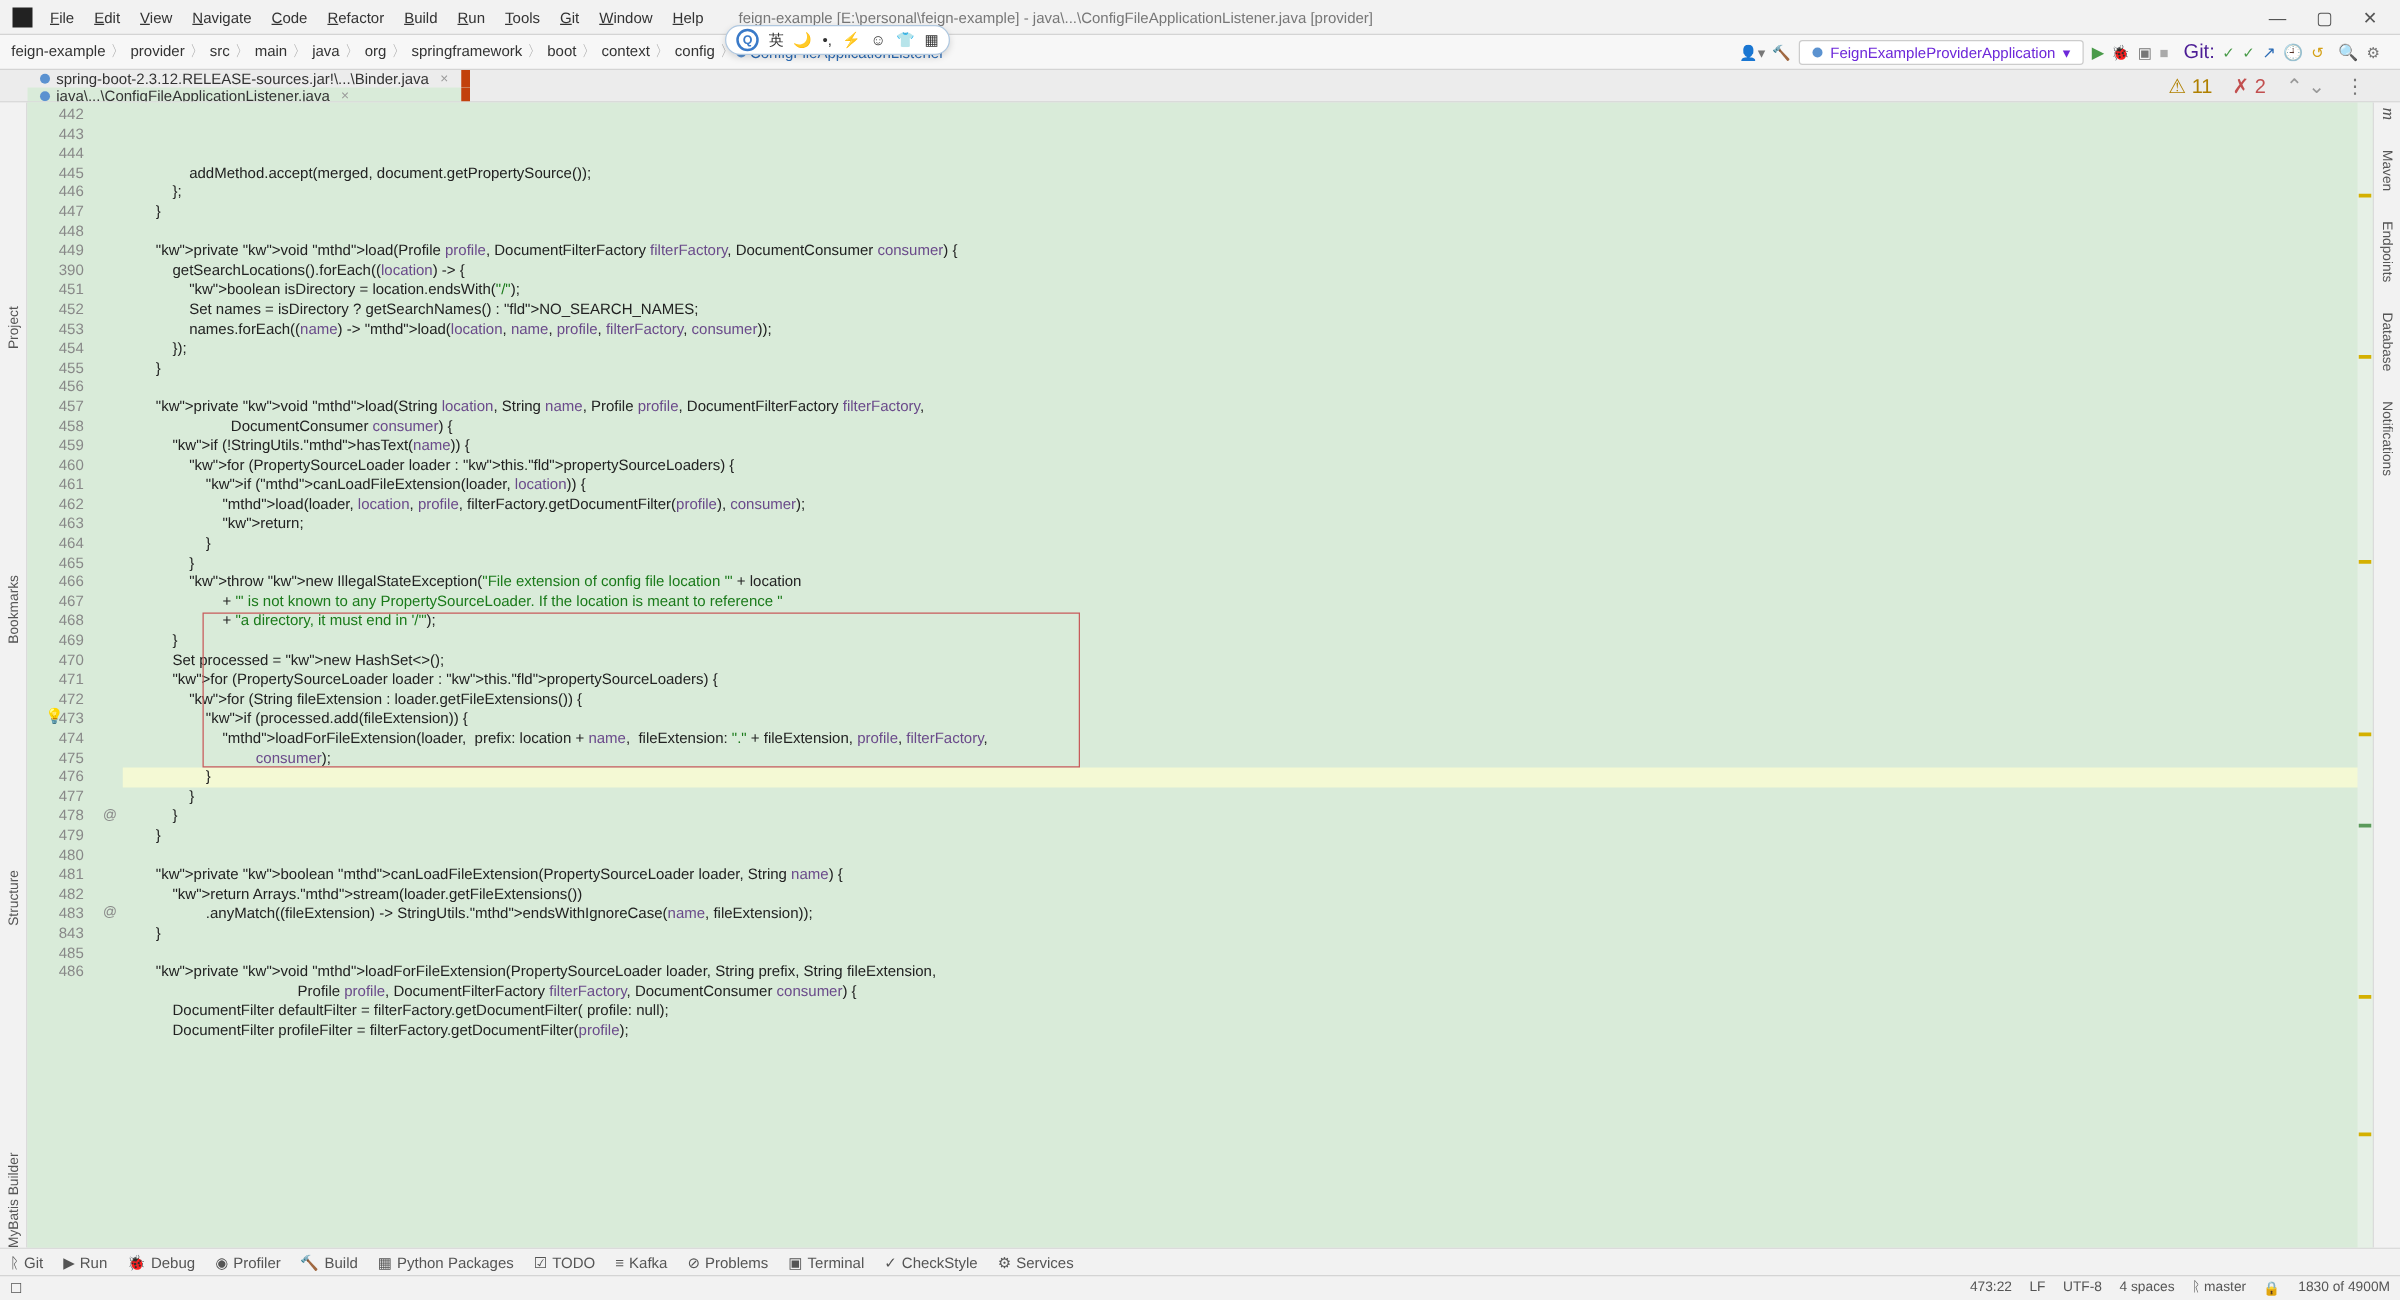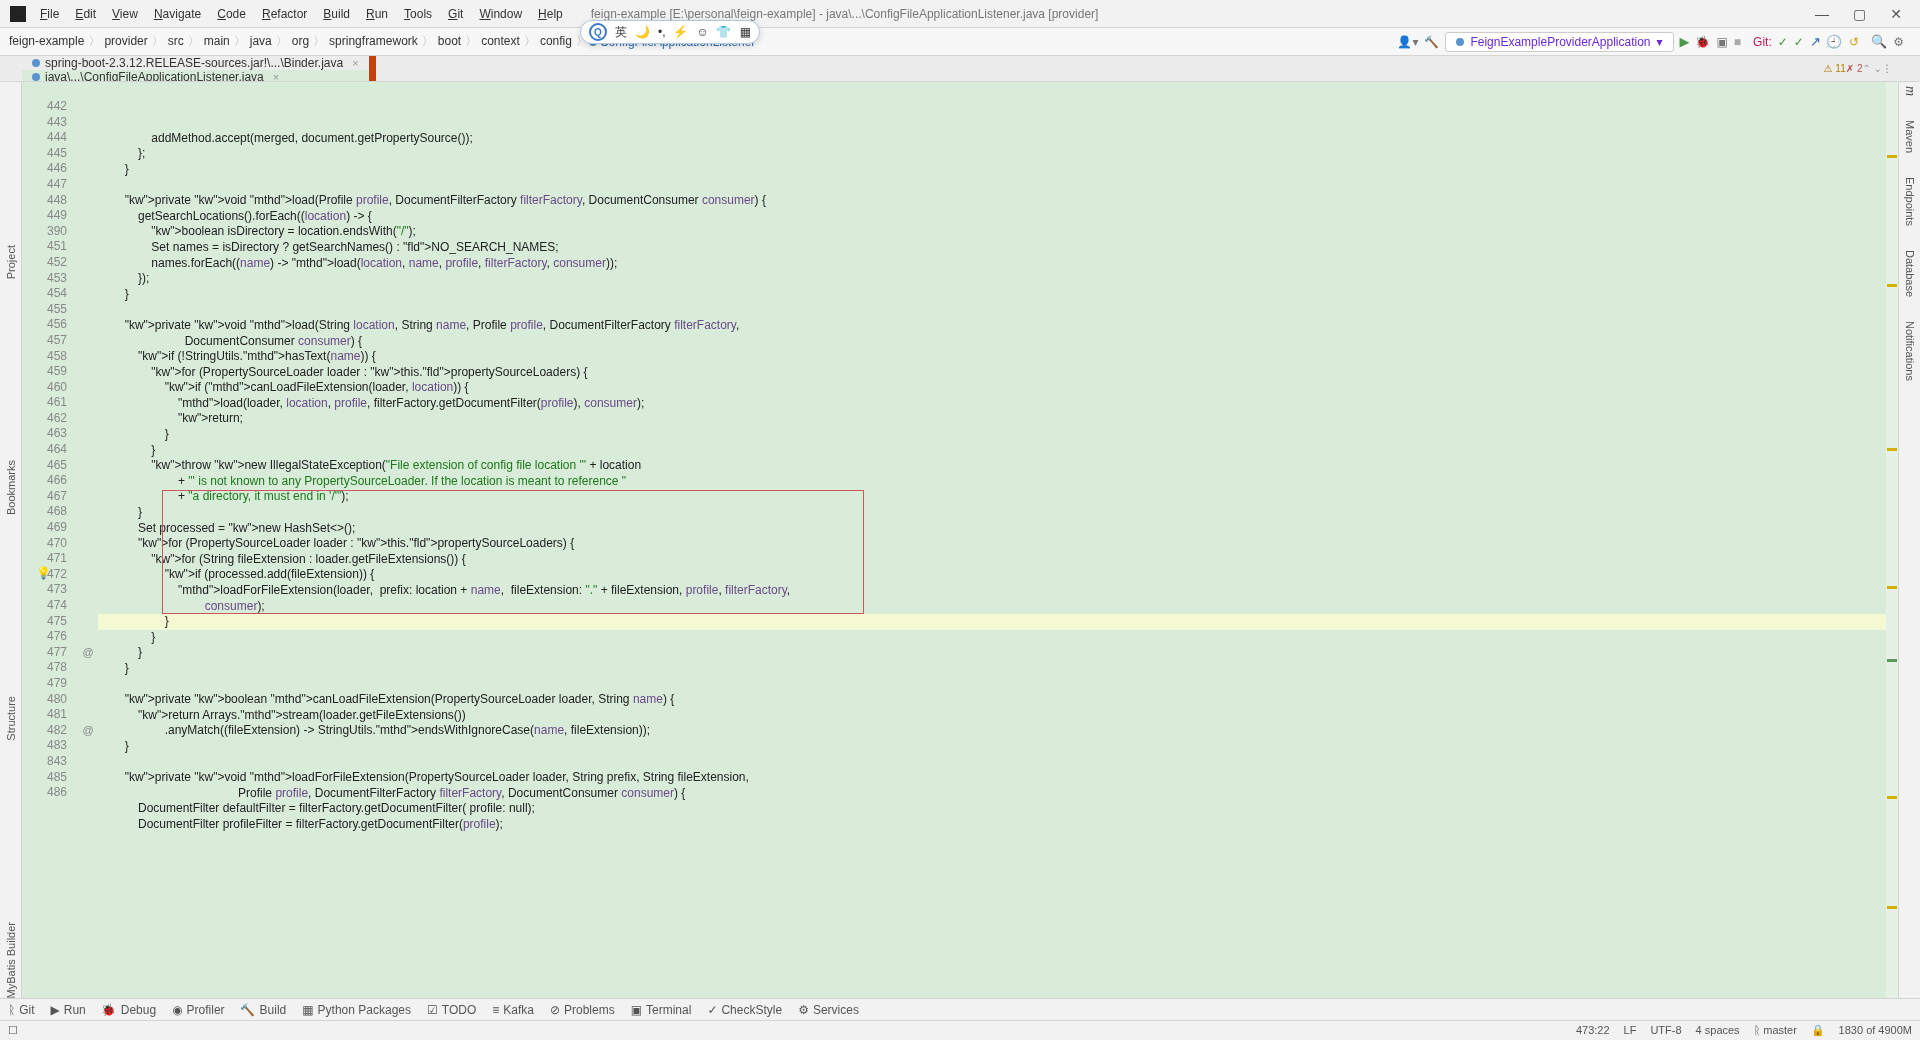--- a/index.html
+++ b/index.html
@@ -12,42 +12,42 @@
 .titlebar .path { margin-left: 20px; color: #777; font-size: 12px; }
 .win-controls { margin-left: auto; display: flex; gap: 24px; padding-right: 14px; color: #555; font-size: 14px; }
 
 .crumbbar { height: 28px; background: #f7f7f7; display: flex; align-items: center; padding: 0 6px; border-bottom: 1px solid #d4d4d4; position: relative; }
 .crumb { color: #333; font-size: 12px; padding: 0 3px; }
 .crumb.sep { color: #aaa; padding: 0 1px; }
 .crumb.active { color: #2b6bb5; }
 .crumb-right { margin-left: auto; display: flex; align-items: center; gap: 6px; padding-right: 10px; }
 .run-config { border: 1px solid #ccc; border-radius: 3px; padding: 2px 10px; background: #fff; color: #6d28d9; font-size: 12px; display: flex; align-items: center; gap: 6px; }
 .tri-green { color: #4a9b4a; font-size: 13px; }
-.git-label { color: #be185d; font-size: 12px; margin-left: 6px; }
+.git-label { color: #4c1d95; font-size: 16px; margin-left: 6px; }
 .tick { color: #4a9b4a; font-size: 12px; }
 .arrow-blue { color: #2b6bb5; font-size: 13px; }
 .search-ico { color: #777; font-size: 13px; margin-left: 6px; }
 
 .tabbar { height: 26px; background: #ececec; display: flex; align-items: stretch; border-bottom: 1px solid #d4d4d4; padding-left: 22px; overflow: hidden; }
 .tab { display: flex; align-items: center; padding: 0 10px; font-size: 12px; color: #333; border-right: 7px solid #c2410c; gap: 5px; white-space: nowrap; }
 .tab.active { background: #d9ebd9; border-bottom: 3px solid #4a90d9; }
 .tab .close { color: #999; font-size: 11px; margin-left: 4px; }
 .dot-blue { width: 8px; height: 8px; border-radius: 50%; background: #5b92d0; display: inline-block; }
-.tabbar-right { margin-left: auto; display: flex; align-items: center; gap: 0; padding-right: 28px; font-size: 10px; white-space: nowrap; }
+.tabbar-right { margin-left: auto; display: flex; align-items: center; gap: 16px; padding-right: 28px; font-size: 16px; white-space: nowrap; }
 .warn-badge { color: #b08000; }
 .err-badge { color: #c24f4f; }
 
 .main { display: flex; height: calc(1040px - 28px - 28px - 26px - 22px - 20px); }
 .left-tools { width: 22px; background: #f2f2f2; border-right: 1px solid #d4d4d4; display: flex; flex-direction: column; align-items: center; padding-top: 2px; gap: 20px; }
 .vert-label { writing-mode: vertical-rl; transform: rotate(180deg); font-size: 11px; color: #555; margin-top: auto; padding-bottom: 8px; }
 .right-tools { width: 22px; background: #f2f2f2; border-left: 1px solid #d4d4d4; display: flex; flex-direction: column; align-items: center; padding-top: 4px; gap: 24px; }
 .vert-label-r { writing-mode: vertical-rl; font-size: 11px; color: #555; }
 
 .editor-wrap { flex: 1; display: flex; background: #d9ebd9; position: relative; font-family: "JetBrains Mono","Consolas",monospace; font-size: 12px; line-height: 15.6px; }
-.gutter { width: 56px; background: #d9ebd9; color: #888; text-align: right; padding-right: 10px; padding-top: 2px; user-select: none; border-right: 1px solid transparent; margin-top: 15px; }
+.gutter { width: 56px; background: #d9ebd9; color: #888; text-align: right; padding-right: 10px; padding-top: 2px; user-select: none; border-right: 1px solid transparent; }
 .gutter .lineno { height: 15.6px; }
 .vcs-col { width: 20px; background: #d9ebd9; padding-top: 2px; color: #888; font-size: 11px; text-align: center; }
 .vcs-col div { height: 15.6px; }
 .code { flex: 1; padding-top: 2px; white-space: pre; color: #222; overflow: hidden; position: relative; }
 .code .line { height: 15.6px; }
 .code .current-line { background: rgba(255,255,210,0.7); }
 .fld { color: #8a3a8a; font-style: italic; }
 .str { color: #1a7a1a; }
 .redbox { position: absolute; border: 1px solid #c75b5b; pointer-events: none; }
 .scroll-stripe { position: absolute; right: 0; top: 0; width: 12px; height: 100%; background: #e6f0e6; }

